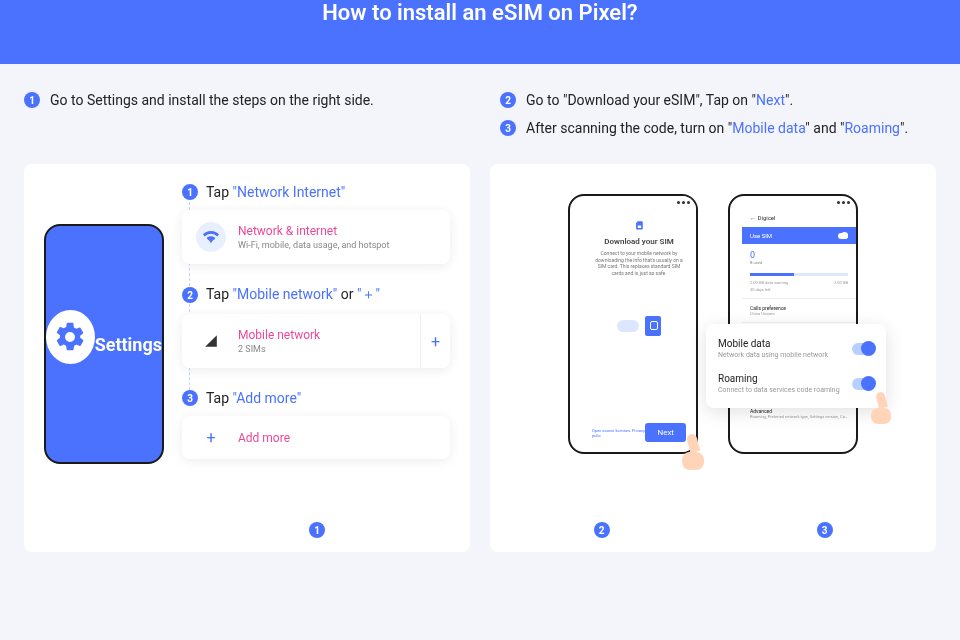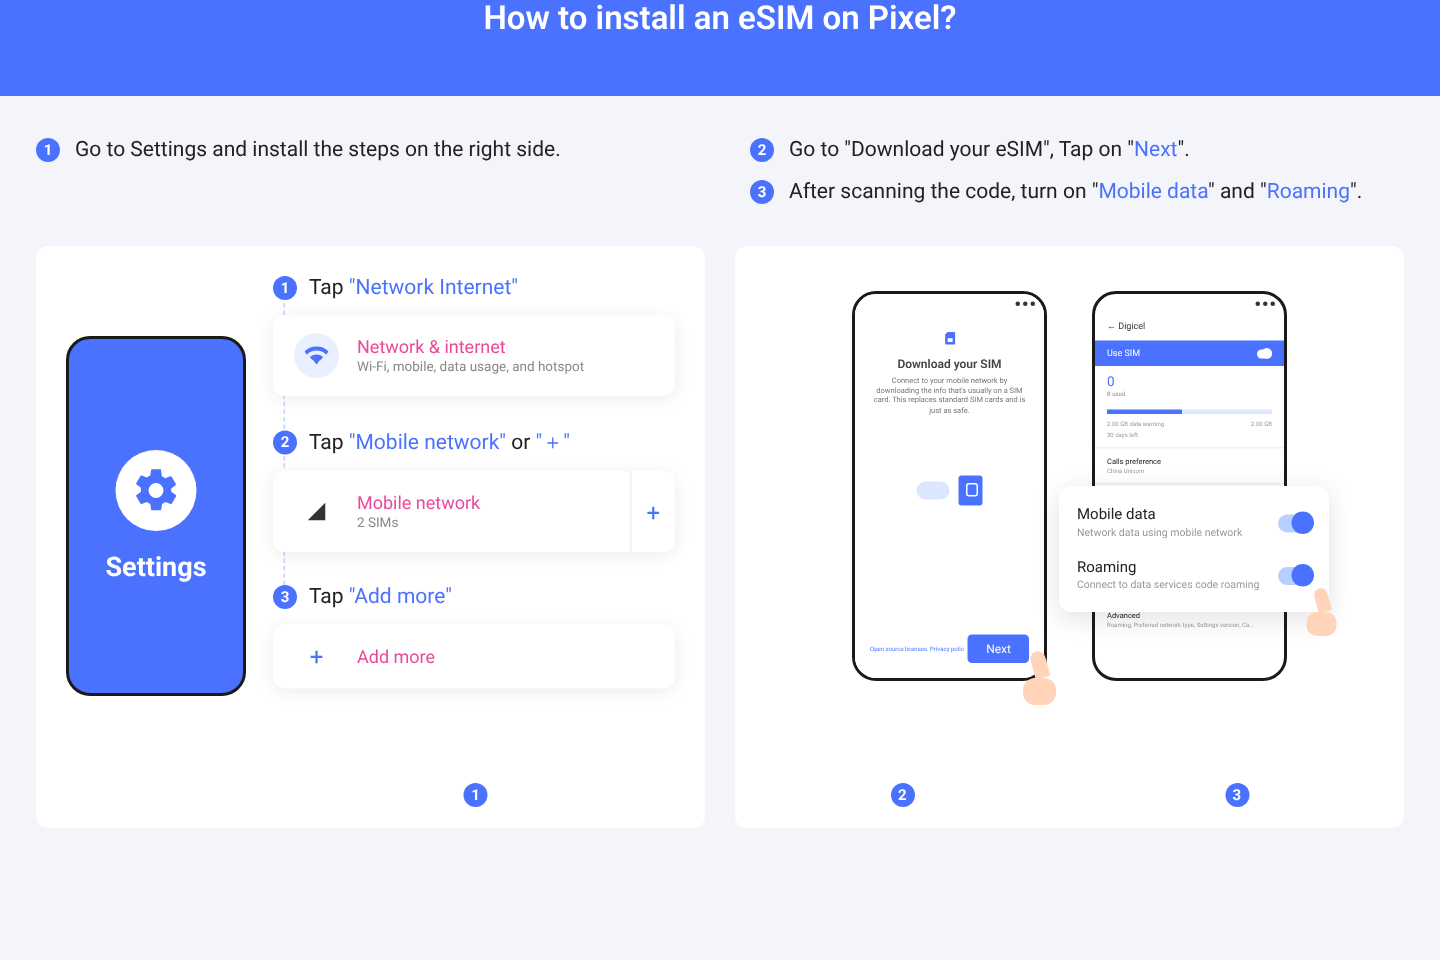--- a/index.html
+++ b/index.html
@@ -65,21 +65,21 @@
   }
   
   .left-inner { display: flex; gap: 18px; height: 100%; }
   .phone-frame {
     width: 120px;
     flex-shrink: 0;
     border: 2.5px solid #1a1a1a;
     border-radius: 16px;
     background: #4a72ff;
     display: flex;
-    flex-direction: column;
+    flex-direction: row;
     align-items: center;
     justify-content: center;
     position: relative;
     margin-top: 40px;
     height: 240px;
   }
   .phone-frame .gear {
     width: 54px; height: 54px;
     background: #fff;
     border-radius: 50%;
@@ -171,20 +171,21 @@
   .mini-phone {
     width: 130px;
     height: 260px;
     border: 2px solid #1a1a1a;
     border-radius: 16px;
     background: #fff;
     margin-top: 10px;
     position: relative;
     overflow: hidden;
     flex-shrink: 0;
+    padding-left: 12px;
   }
   .statusbar {
     height: 12px;
     display: flex;
     align-items: center;
     justify-content: flex-end;
     padding: 0 6px;
     gap: 2px;
   }
   .statusbar .dot {

